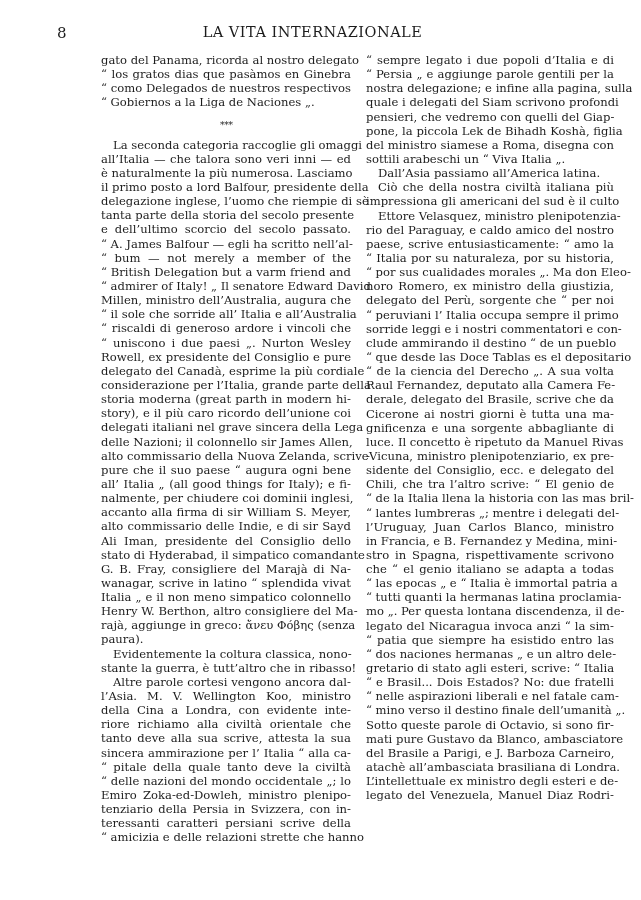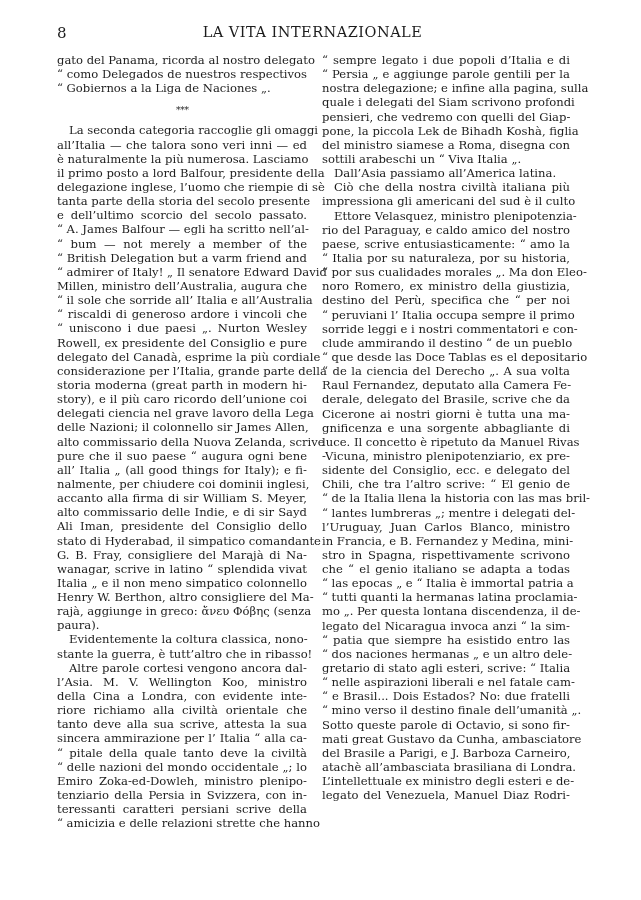--- a/index.html
+++ b/index.html
@@ -4,39 +4,40 @@
 <style>
   html, body { margin: 0; padding: 0; }
   body {
     width: 641px; height: 900px; background: #ffffff; overflow: hidden;
     font-family: "DejaVu Serif", "Liberation Serif", serif; color: #1c1c1c;
     position: relative;
   }
   .header { position: absolute; top: 24px; left: 57px; width: 511px; height: 18px; }
   .page-num { position: absolute; left: 0; top: 0; font-size: 15px; }
   .running-title { position: absolute; left: 0; right: 0; top: 0; text-align: center; font-size: 14.5px; letter-spacing: 0.5px; }
-  .col { position: absolute; top: 53px; font-size: 11.6px; line-height: 14.15px; }
+  .col { position: absolute; top: 53px; font-size: 11.6px; line-height: 14.15px; margin-left: 44px; }
   .col.left { left: 57px; width: 250px; }
   .col.right { left: 322px; width: 248px; }
   .line { white-space: nowrap; text-align: justify; text-align-last: justify; height: 14.15px; overflow: visible; }
   .line.last { text-align-last: left; }
   .line.indent { padding-left: 12px; }
   .asterism { text-align: center; height: 28px; line-height: 30px; font-size: 9px; letter-spacing: -1px; }
 </style>
 </head>
 <body>
 
 <div class="header">
   <span class="page-num">8</span>
   <div class="running-title">LA VITA INTERNAZIONALE</div>
 </div>
 
 <div class="col left">
   <div>
       <div class="line">gato del Panama, ricorda al nostro delegato</div>
+      <div class="line">“ los gratos dias que pasàmos en Ginebra</div>
       <div class="line">“ como Delegados de nuestros respectivos</div>
       <div class="line last">“ Gobiernos a la Liga de Naciones „.</div>
     </div>
   <div class="asterism">* * *</div>
   <div>
       <div class="line indent">La seconda categoria raccoglie gli omaggi</div>
       <div class="line">all’Italia — che talora sono veri inni — ed</div>
       <div class="line">è naturalmente la più numerosa. Lasciamo</div>
       <div class="line">il primo posto a lord Balfour, presidente della</div>
       <div class="line">delegazione inglese, l’uomo che riempie di sè</div>
@@ -48,21 +49,21 @@
       <div class="line">“ admirer of Italy! „ Il senatore Edward David</div>
       <div class="line">Millen, ministro dell’Australia, augura che</div>
       <div class="line">“ il sole che sorride all’ Italia e all’Australia</div>
       <div class="line">“ riscaldi di generoso ardore i vincoli che</div>
       <div class="line">“ uniscono i due paesi „. Nurton Wesley</div>
       <div class="line">Rowell, ex presidente del Consiglio e pure</div>
       <div class="line">delegato del Canadà, esprime la più cordiale</div>
       <div class="line">considerazione per l’Italia, grande parte della</div>
       <div class="line">storia moderna (great parth in modern hi-</div>
       <div class="line">story), e il più caro ricordo dell’unione coi</div>
-      <div class="line">delegati ciencia nel grave lavoro della Lega</div>
+      <div class="line">delegati italiani nel grave sincera della Lega</div>
       <div class="line">delle Nazioni; il colonnello sir James Allen,</div>
       <div class="line">alto commissario della Nuova Zelanda, scrive</div>
       <div class="line">pure che il suo paese “ augura ogni bene</div>
       <div class="line">all’ Italia „ (all good things for Italy); e fi-</div>
       <div class="line">nalmente, per chiudere coi dominii inglesi,</div>
       <div class="line">accanto alla firma di sir William S. Meyer,</div>
       <div class="line">alto commissario delle Indie, e di sir Sayd</div>
       <div class="line">Ali Iman, presidente del Consiglio dello</div>
       <div class="line">stato di Hyderabad, il simpatico comandante</div>
       <div class="line">G. B. Fray, consigliere del Marajà di Na-</div>
@@ -110,21 +111,21 @@
       <div class="line indent">Ciò che della nostra civiltà italiana più</div>
       <div class="line">impressiona gli americani del sud è il culto</div>
     </div>
   <div>
       <div class="line indent">Ettore Velasquez, ministro plenipotenzia-</div>
       <div class="line">rio del Paraguay, e caldo amico del nostro</div>
       <div class="line">paese, scrive entusiasticamente: “ amo la</div>
       <div class="line">“ Italia por su naturaleza, por su historia,</div>
       <div class="line">“ por sus cualidades morales „. Ma don Eleo-</div>
       <div class="line">noro Romero, ex ministro della giustizia,</div>
-      <div class="line">destino del Perù, specifica che “ per noi</div>
+      <div class="line">delegato del Perù, sorgente che “ per noi</div>
       <div class="line">“ peruviani l’ Italia occupa sempre il primo</div>
       <div class="line">sorride leggi e i nostri commentatori e con-</div>
       <div class="line">clude ammirando il destino “ de un pueblo</div>
       <div class="line">“ que desde las Doce Tablas es el depositario</div>
       <div class="line">“ de la ciencia del Derecho „. A sua volta</div>
       <div class="line">Raul Fernandez, deputato alla Camera Fe-</div>
       <div class="line">derale, delegato del Brasile, scrive che da</div>
       <div class="line">Cicerone ai nostri giorni è tutta una ma-</div>
       <div class="line">gnificenza e una sorgente abbagliante di</div>
       <div class="line">luce. Il concetto è ripetuto da Manuel Rivas</div>
@@ -137,23 +138,23 @@
       <div class="line">in Francia, e B. Fernandez y Medina, mini-</div>
       <div class="line">stro in Spagna, rispettivamente scrivono</div>
       <div class="line">che “ el genio italiano se adapta a todas</div>
       <div class="line">“ las epocas „ e “ Italia è immortal patria a</div>
       <div class="line">“ tutti quanti la hermanas latina proclamia-</div>
       <div class="line">mo „. Per questa lontana discendenza, il de-</div>
       <div class="line">legato del Nicaragua invoca anzi “ la sim-</div>
       <div class="line">“ patia que siempre ha esistido entro las</div>
       <div class="line">“ dos naciones hermanas „ e un altro dele-</div>
       <div class="line">gretario di stato agli esteri, scrive: “ Italia</div>
+      <div class="line">“ e Brasil... Dois Estados? No: due fratelli</div>
       <div class="line">“ nelle aspirazioni liberali e nel fatale cam-</div>
-      <div class="line">“ e Brasil... Dois Estados? No: due fratelli</div>
       <div class="line">“ mino verso il destino finale dell’umanità „.</div>
       <div class="line">Sotto queste parole di Octavio, si sono fir-</div>
-      <div class="line">mati great Gustavo da Cunha, ambasciatore</div>
+      <div class="line">mati pure Gustavo da Blanco, ambasciatore</div>
       <div class="line">del Brasile a Parigi, e J. Barboza Carneiro,</div>
       <div class="line">atachè all’ambasciata brasiliana di Londra.</div>
       <div class="line">L’intellettuale ex ministro degli esteri e de-</div>
       <div class="line">legato del Venezuela, Manuel Diaz Rodri-</div>
     </div>
 </div>
 
 </body></html>

